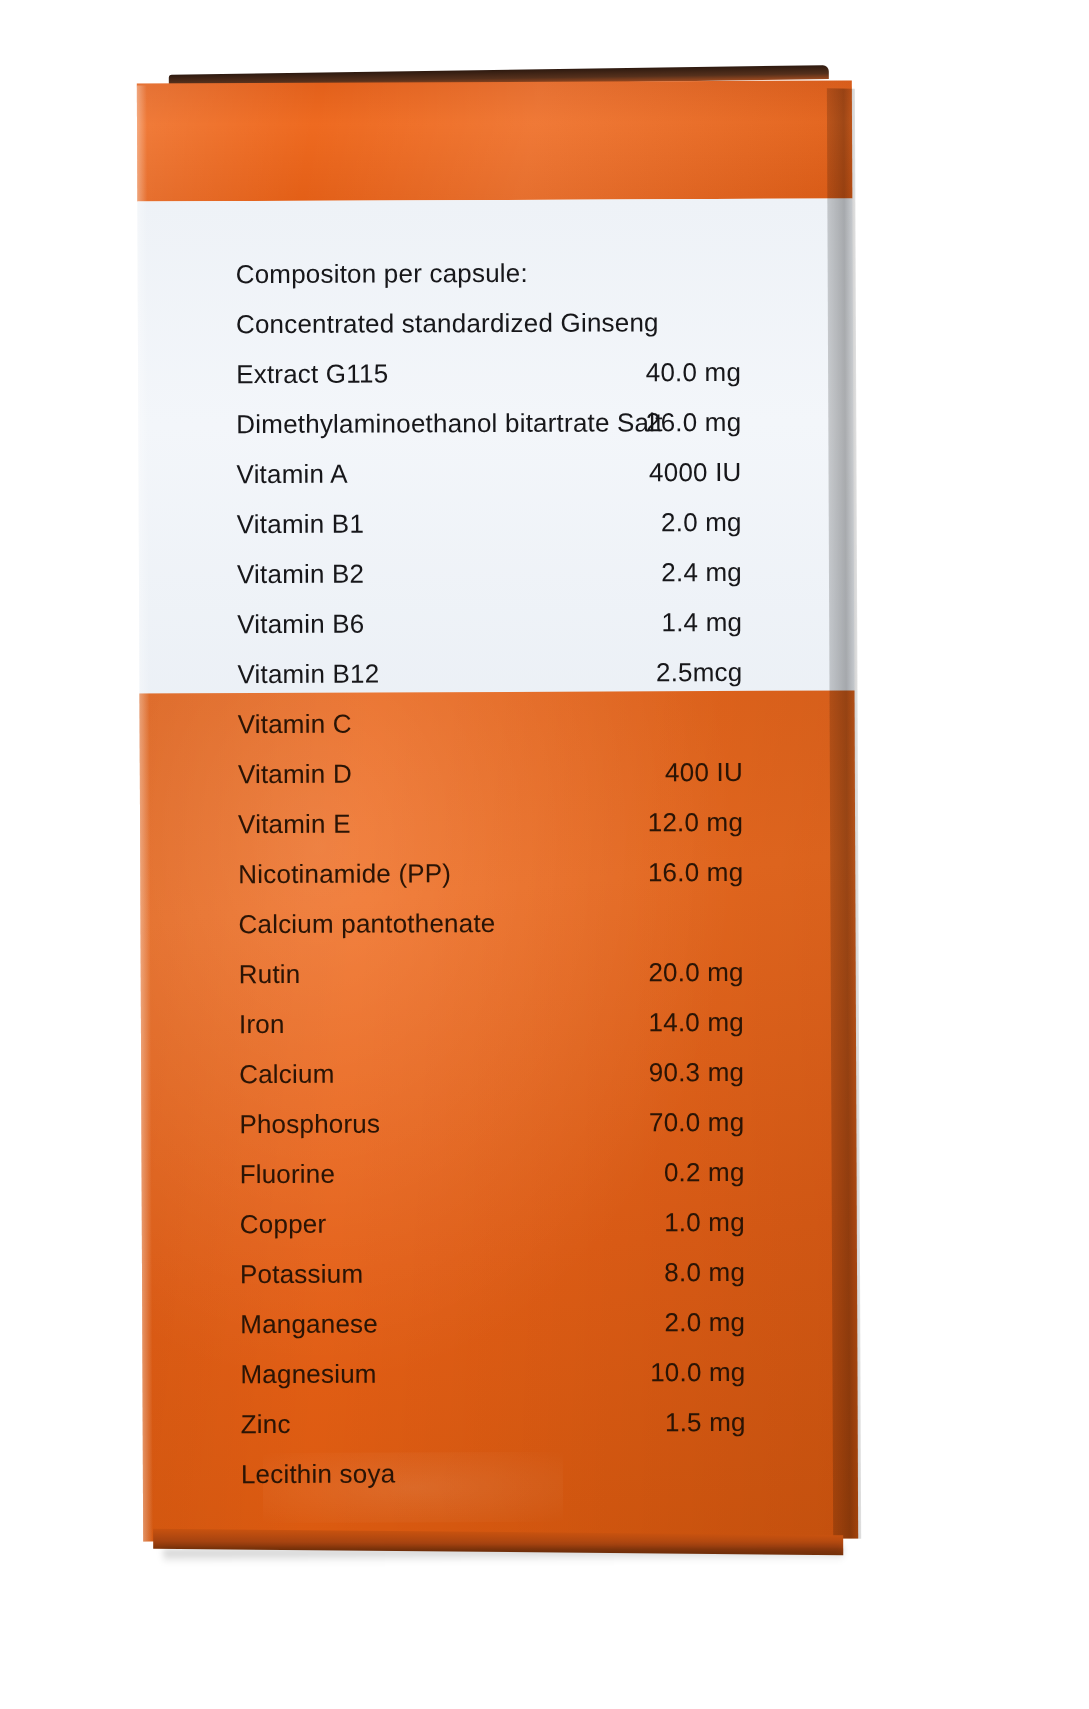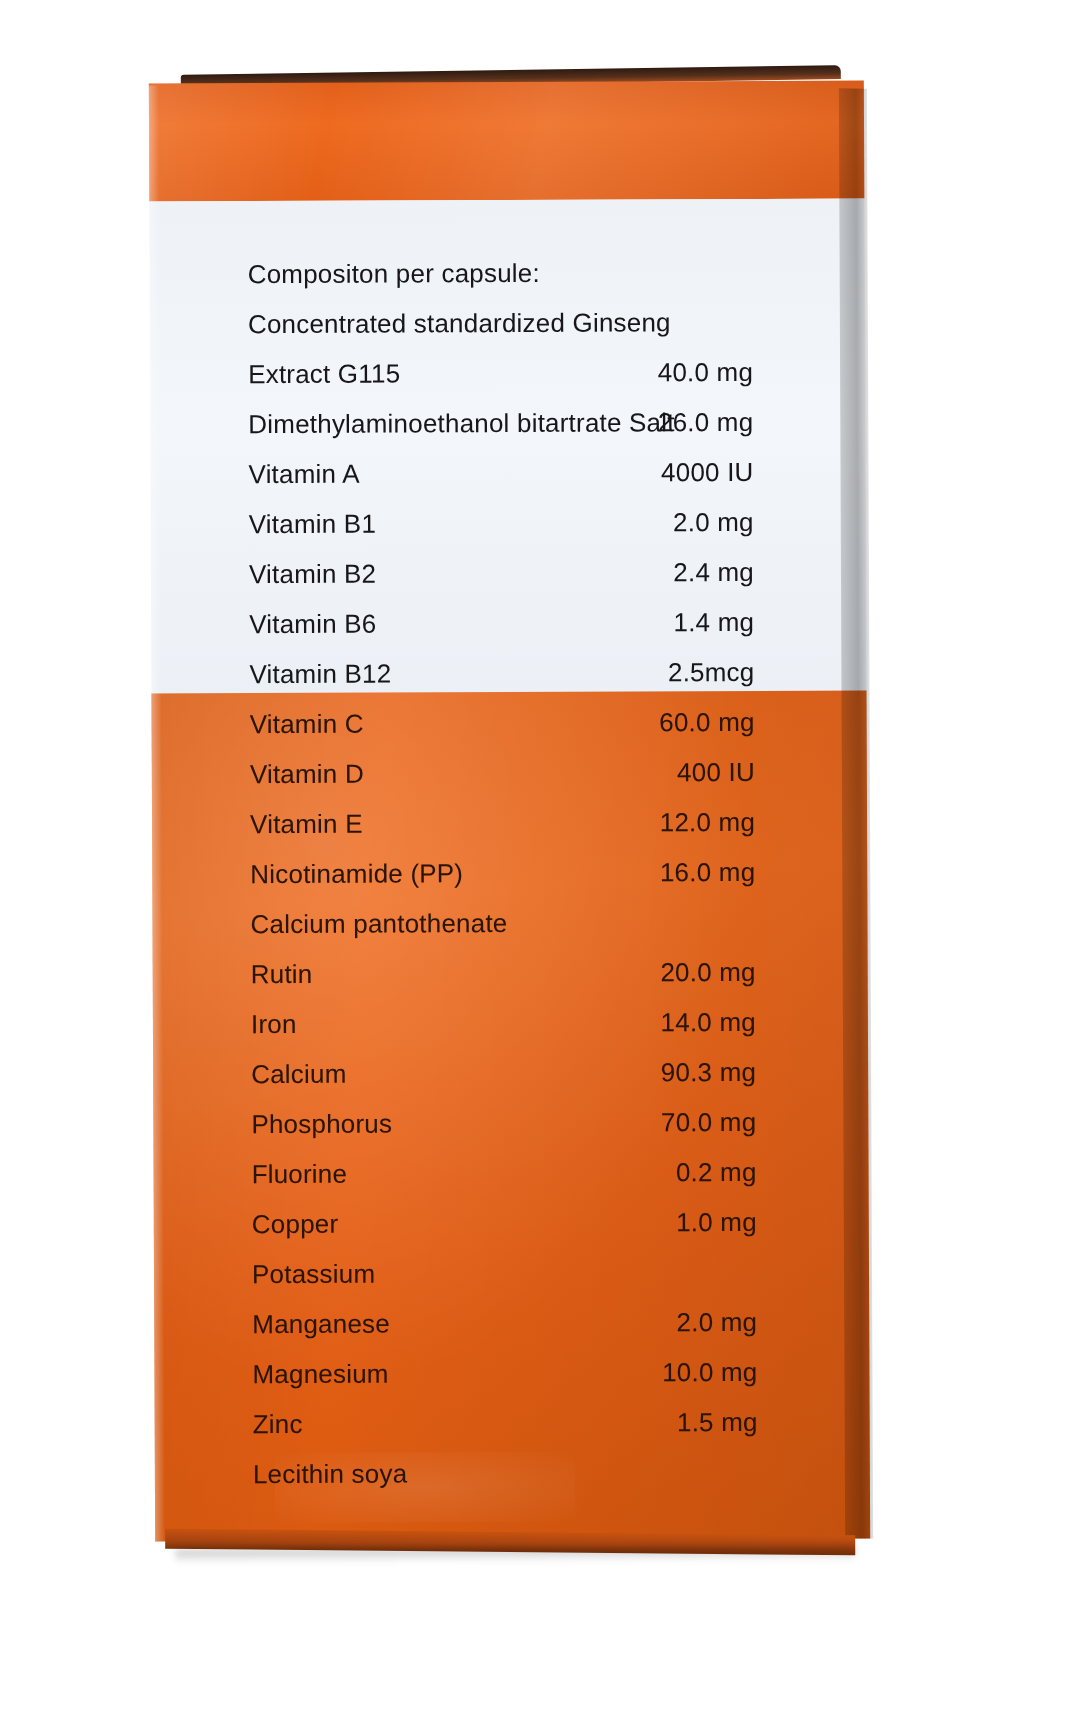--- a/index.html
+++ b/index.html
@@ -17,21 +17,21 @@
   #stage {
     position: relative;
     width: 1089px;
     height: 1709px;
     background: #ffffff;
   }
 
   
   .box {
     position: absolute;
-    left: 152px;
+    left: 140px;
     top: 70px;
     width: 715px;
     height: 1480px;
     box-sizing: border-box;
   }
 
   
   .box-top-edge {
     position: absolute;
     left: 32px;
@@ -249,21 +249,20 @@
           <span class="name">Vitamin B6</span>
           <span class="val">1.4 mg</span>
         </div>
         <div class="row on-white">
           <span class="name">Vitamin B12</span>
           <span class="val">2.5mcg</span>
         </div>
 
         <div class="row on-orange">
           <span class="name">Vitamin C</span>
-          <span class="val">60.0 mg</span>
         </div>
         <div class="row on-orange">
           <span class="name">Vitamin D</span>
           <span class="val">400 IU</span>
         </div>
         <div class="row on-orange">
           <span class="name">Vitamin E</span>
           <span class="val">12.0 mg</span>
         </div>
         <div class="row on-orange">
@@ -292,20 +291,21 @@
         <div class="row on-orange">
           <span class="name">Fluorine</span>
           <span class="val">0.2 mg</span>
         </div>
         <div class="row on-orange">
           <span class="name">Copper</span>
           <span class="val">1.0 mg</span>
         </div>
         <div class="row on-orange">
           <span class="name">Potassium</span>
+          <span class="val">8.0 mg</span>
         </div>
         <div class="row on-orange">
           <span class="name">Manganese</span>
           <span class="val">2.0 mg</span>
         </div>
         <div class="row on-orange">
           <span class="name">Magnesium</span>
           <span class="val">10.0 mg</span>
         </div>
         <div class="row on-orange">

